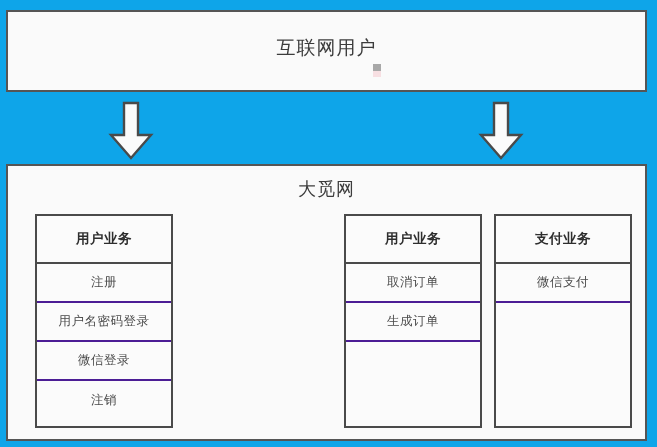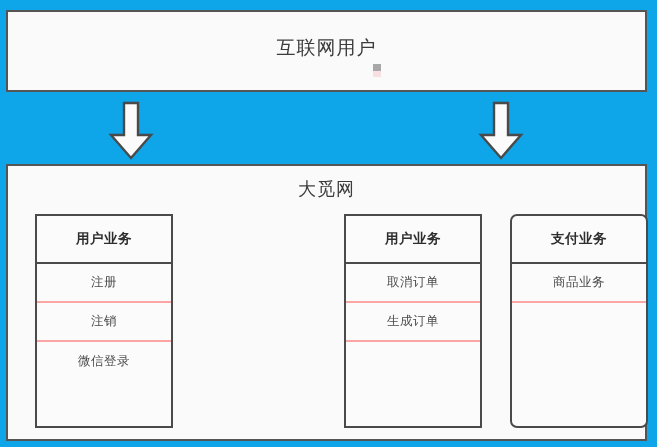--- a/index.html
+++ b/index.html
@@ -98,38 +98,38 @@
     top: 0;
     width: 138px;
     height: 214px;
     box-sizing: border-box;
     border: 2px solid #4a4a4a;
     background: #fbfbfb;
   }
   #svc-col-0 { left: 27px; }
   #svc-col-1 { left: 183px; }
   #svc-col-2 { left: 336px; }
-  #svc-col-3 { left: 502px; border-radius: 7px; }
+  #svc-col-3 { left: 486px; }
 
   .svc-header {
     box-sizing: border-box;
     height: 48px;
     border-bottom: 2px solid #4a4a4a;
     display: flex;
     align-items: center;
     justify-content: center;
     font-size: 13.5px;
     font-weight: bold;
     color: #2e2e2e;
     letter-spacing: 0.5px;
   }
   .svc-item {
     box-sizing: border-box;
     height: 39px;
-    border-bottom: 2px solid #fca5a5;
+    border-bottom: 2px solid #4c1d95;
     display: flex;
     align-items: center;
     justify-content: center;
     font-size: 12.5px;
     color: #4a4a4a;
     letter-spacing: 0.5px;
   }
   .svc-item:last-child {
     border-bottom: none;
   }
@@ -159,34 +159,35 @@
   </div>
 
   <div class="platform">
     <div class="platform-title">大觅网</div>
 
     <div class="columns">
 
       <div class="svc-col" id="svc-col-0">
         <div class="svc-header">用户业务</div>
         <div class="svc-item">注册</div>
+        <div class="svc-item">用户名密码登录</div>
+        <div class="svc-item">微信登录</div>
         <div class="svc-item">注销</div>
-        <div class="svc-item">微信登录</div>
       </div>
 
 
       <div class="svc-col" id="svc-col-2">
         <div class="svc-header">用户业务</div>
         <div class="svc-item">取消订单</div>
         <div class="svc-item">生成订单</div>
         <div class="svc-item svc-filler"></div>
       </div>
 
       <div class="svc-col" id="svc-col-3">
         <div class="svc-header">支付业务</div>
-        <div class="svc-item">商品业务</div>
+        <div class="svc-item">微信支付</div>
         <div class="svc-item svc-filler"></div>
       </div>
 
     </div>
   </div>
 
 </div>
 
 </body></html>

